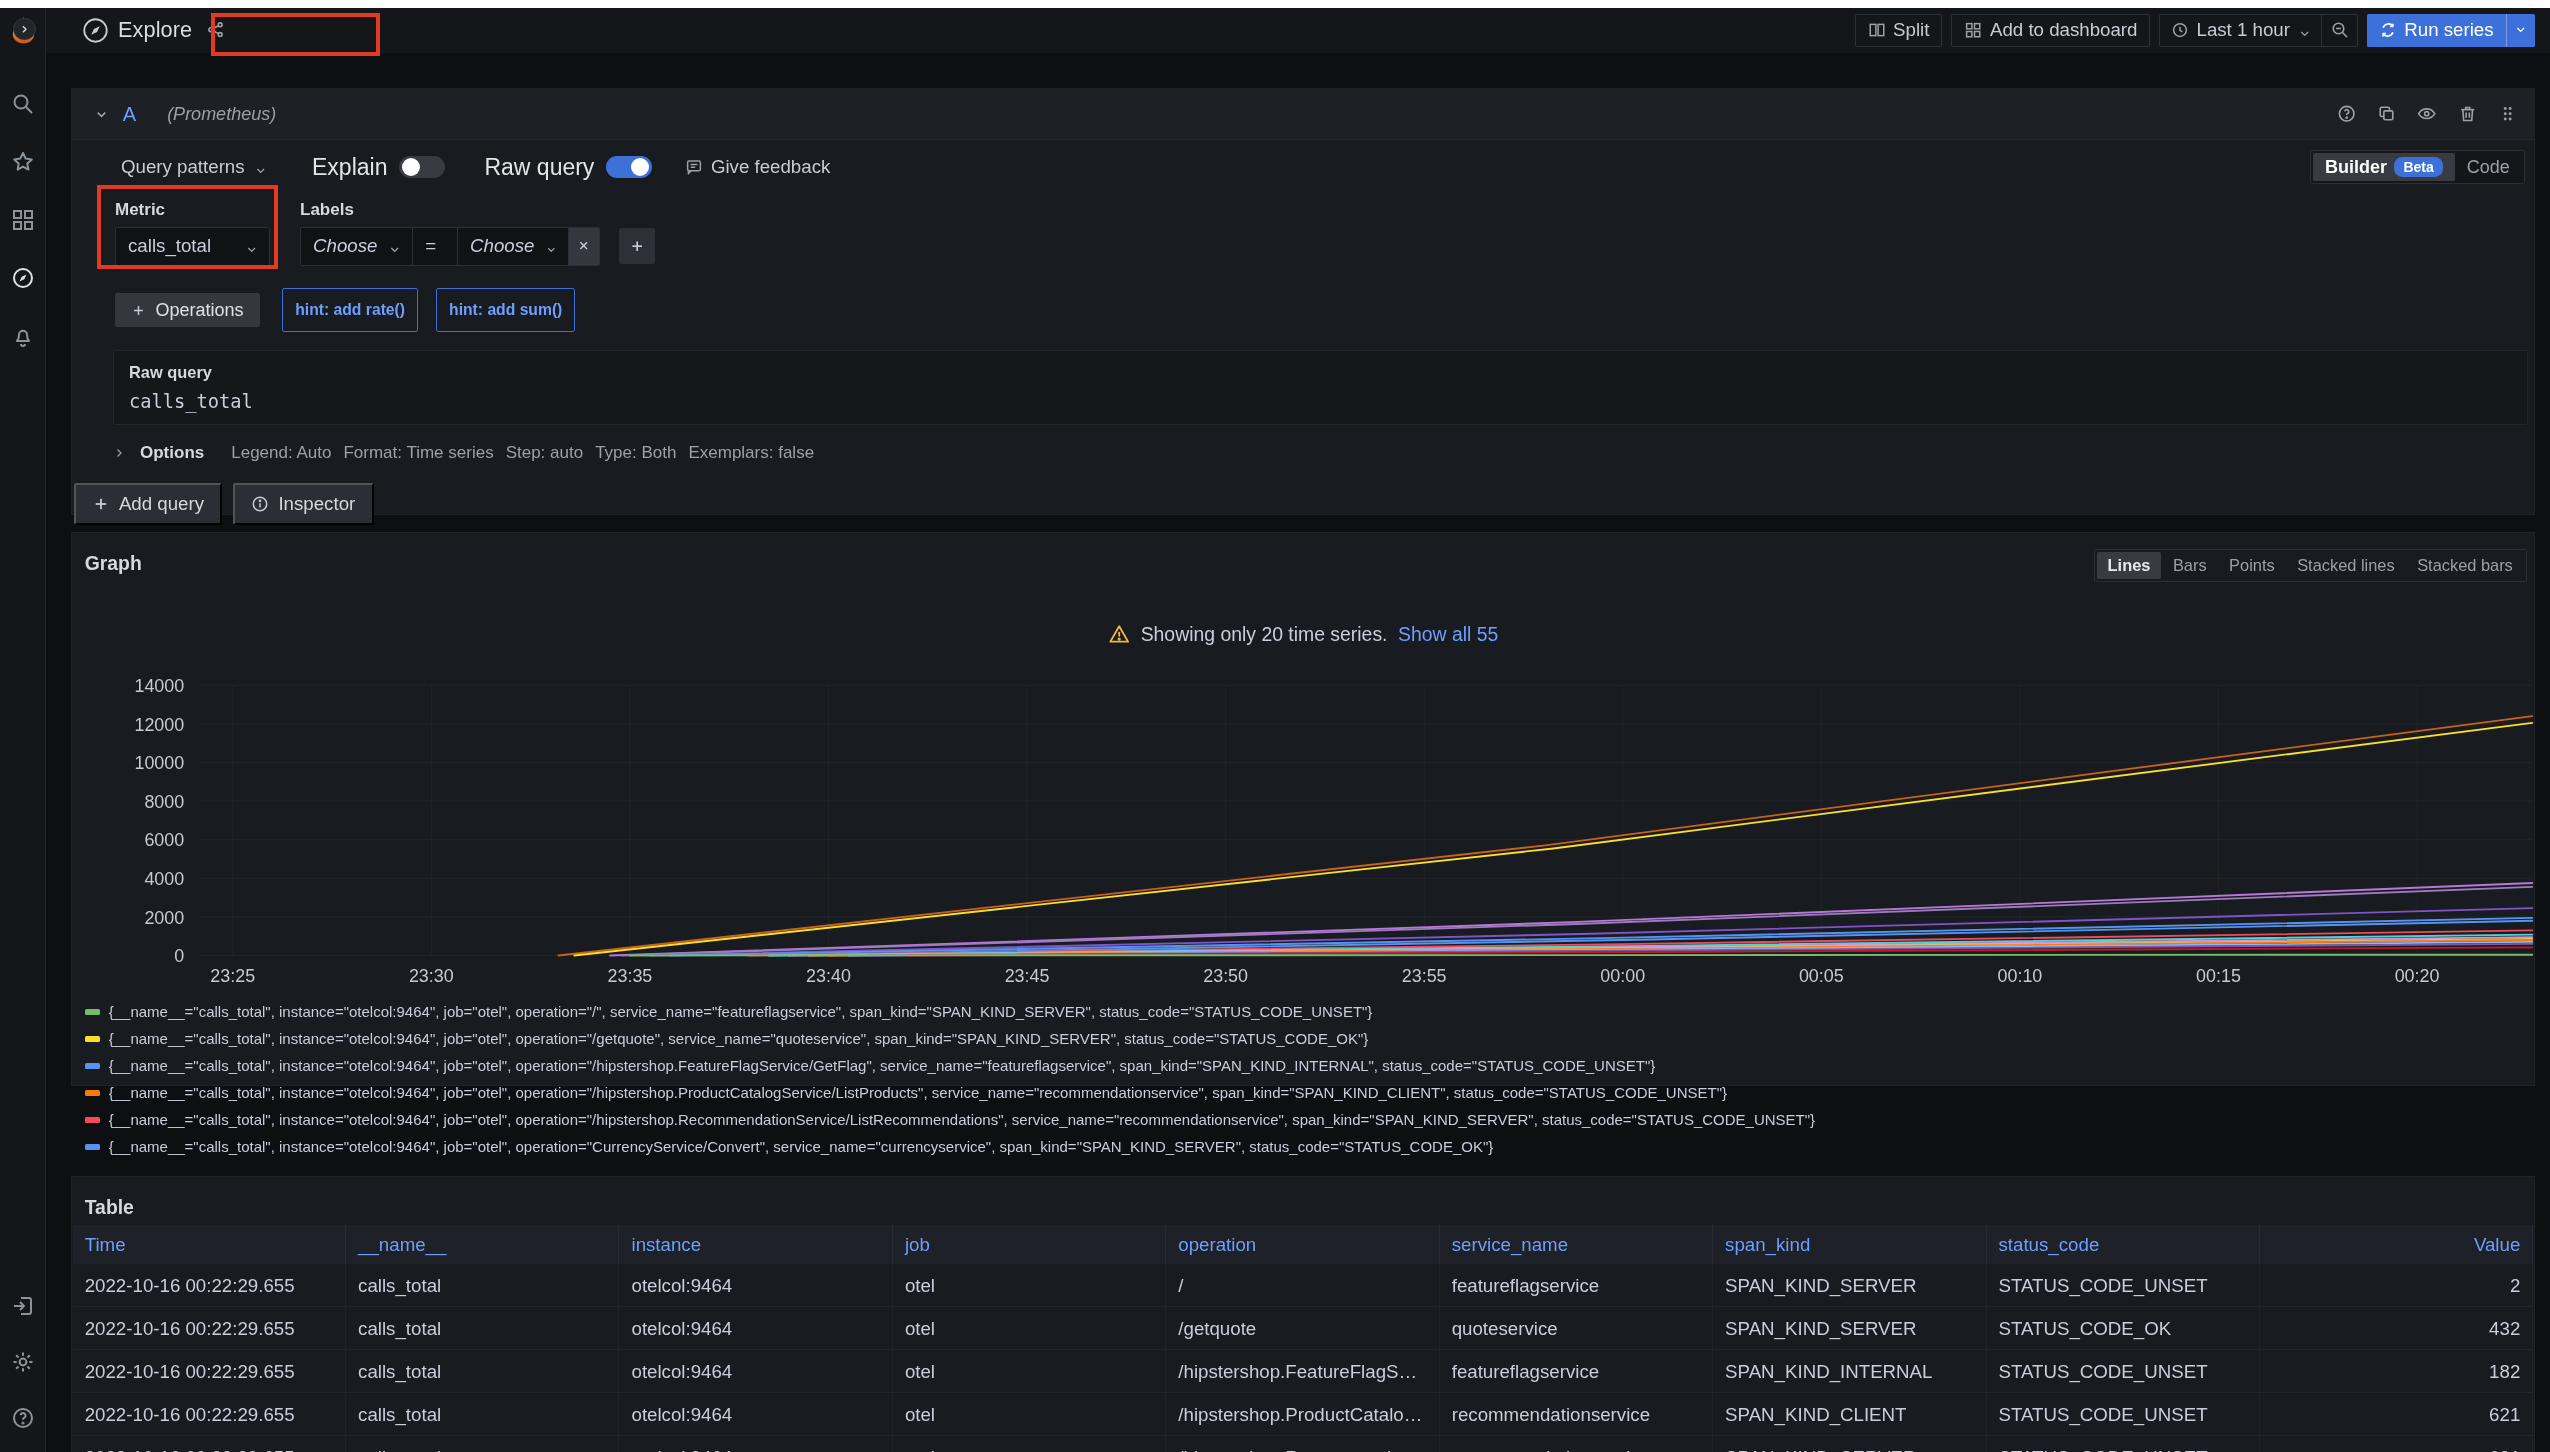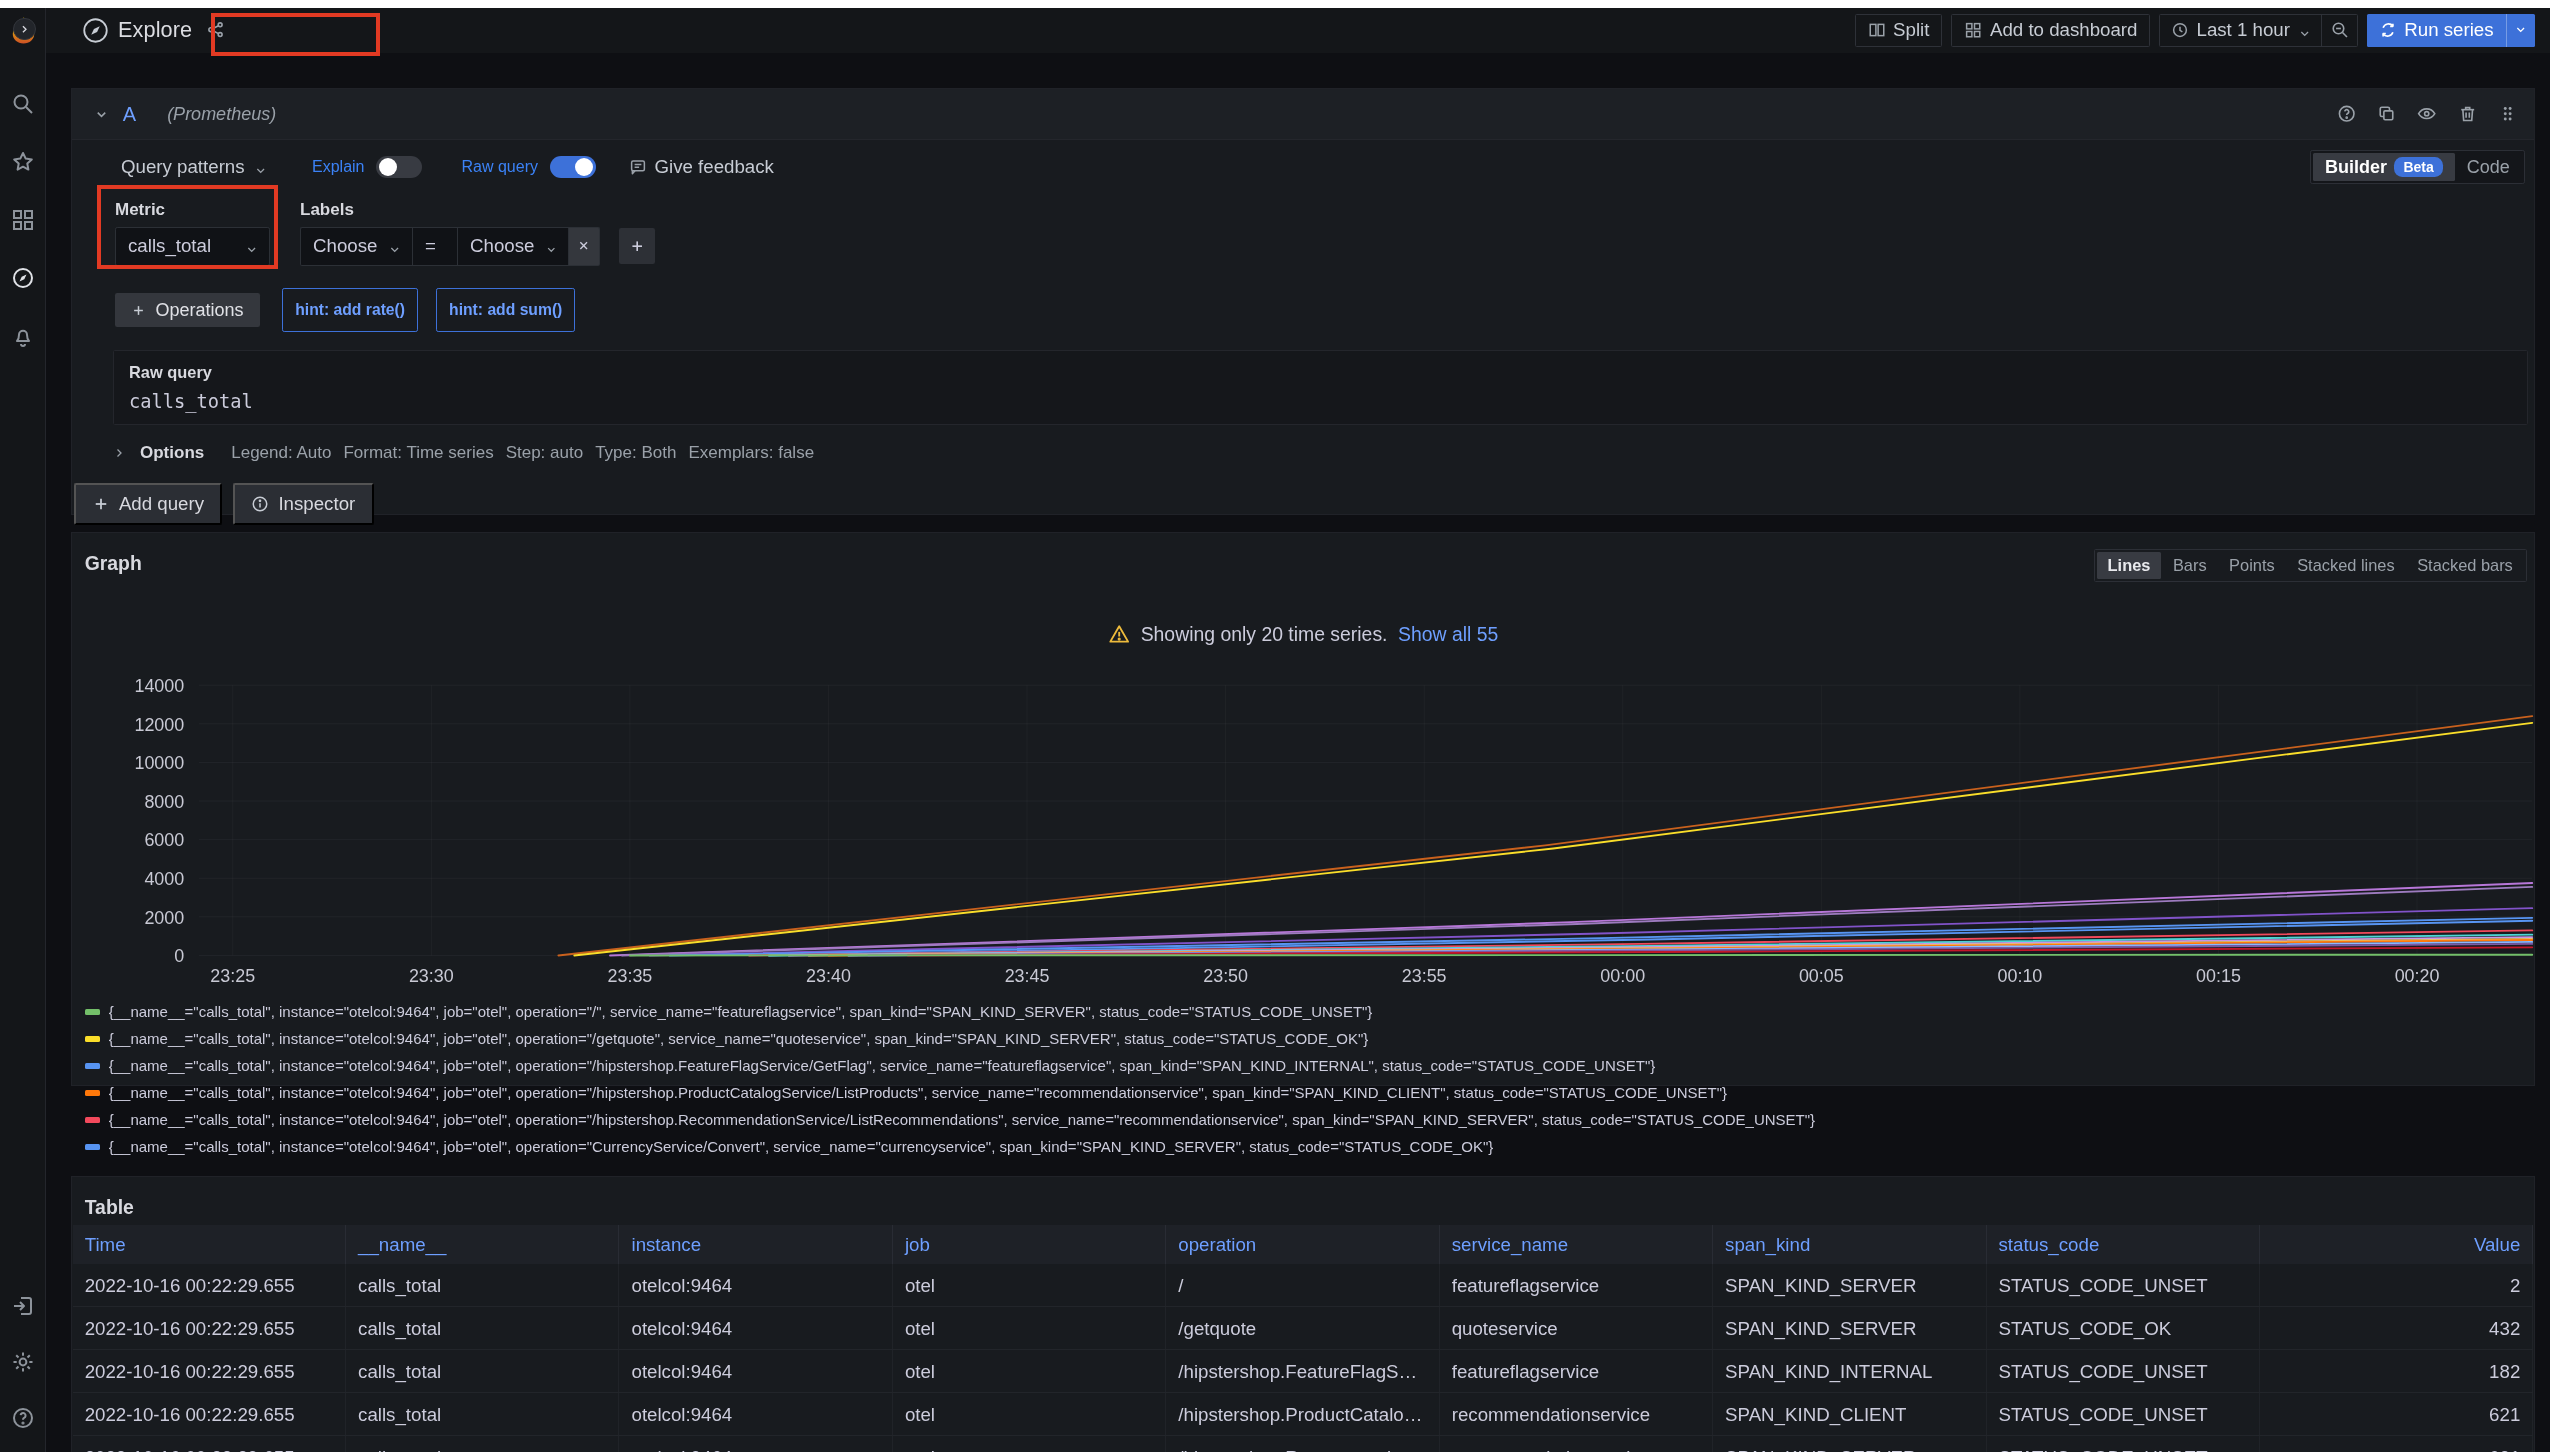--- a/index.html
+++ b/index.html
@@ -69,37 +69,37 @@
   .qe-header { height:51px; background:#1d2025; border-bottom:0.7px solid #24262c; display:flex; align-items:center; padding:0 16.4px 0 22.4px; }
   .qe-header .chev { margin-right:13.4px; cursor:pointer; }
   .ref-id { font-size:20px; font-weight:500; color:#6e9fff; cursor:pointer; }
   .ds-hint { font-size:18px; font-style:italic; color:#9aa1a9; margin-left:31px; }
   .qe-hicons { margin-left:auto; display:flex; align-items:center; gap:21px; }
   .qe-hicons .hic { width:19.4px; height:19.4px; color:#9aa1a9; cursor:pointer; }
   .qe-hicons .hic svg { width:100%; height:100%; }
 
   .qe-toolbar { height:42px; display:flex; align-items:center; padding:0 9px 0 49px; margin-top:6px; }
   .qp-btn { display:flex; align-items:center; gap:9px; font-size:18.7px; color:#c7ccd4; cursor:pointer; }
-  .tb-label { font-size:16px; color:#3b82f6; }
+  .tb-label { font-size:23px; color:#e5e5e5; }
   .toggle { width:46px; height:22.4px; border-radius:12px; background:#383b42; position:relative; margin-left:12px; cursor:pointer; }
   .toggle.on { background:#3d71d9; }
   .toggle .knob { position:absolute; top:2.2px; left:3px; width:18px; height:18px; border-radius:50%; background:#fff; }
   .toggle.on .knob { left:auto; right:3px; }
   .feedback { display:flex; align-items:center; gap:7.5px; font-size:18.7px; color:#c7ccd4; cursor:pointer; }
   .feedback .bicon { width:18px; height:18px; color:#9aa1a9; }
   .feedback .bicon svg { width:100%; height:100%; }
   .gap60 { width:45px; } .gap52 { width:39px; } .gap44 { width:33px; }
   .seg { margin-left:auto; display:flex; align-items:center; height:34px; border:0.7px solid #2c2f36; border-radius:2.2px; background:#14161a; padding:2.2px; }
   .seg-btn { height:28px; display:flex; align-items:center; gap:7.5px; padding:0 12px; font-size:18px; color:#9aa1a9; border-radius:1.5px; cursor:pointer; }
   .seg-btn.active { background:#383b42; color:#fff; font-weight:700; }
   .beta-badge { background:#3d71d9; color:#fff; font-size:14px; font-weight:700; padding:2.2px 9px; border-radius:8.2px; }
 
   .qe-fields { display:flex; align-items:flex-start; gap:30px; padding:12px 0 0 43px; }
   .field-label { font-size:17px; font-weight:700; color:#d8d9df; margin-bottom:6.7px; }
-  .controls-row { display:flex; align-items:center; }
+  .controls-row { display:flex; align-items:center;font-style:italic; }
   .gf-select { height:39px; background:#101216; border:0.7px solid #2c3036; border-radius:2.2px;
     display:flex; align-items:center; justify-content:space-between; gap:10.5px; padding:0 10.5px 0 12px;
     font-size:18.7px; color:#ccccdc; cursor:pointer; }
   .metric-select { width:155px; }
   .lbl-key { width:112px; border-radius:2.2px 0 0 2.2px; border-right:none; }
   .lbl-op { width:45px; border-radius:0; border-right:none; }
   .lbl-val { width:112px; border-radius:0; }
   .x-btn { width:31px; height:39px; background:#34373d; border:0.7px solid #2c3036; border-left:none;
     border-radius:0 2.2px 2.2px 0; display:flex; align-items:center; justify-content:center; color:#ccccdc; cursor:pointer; }
   .x-btn svg { width:13.4px; height:13.4px; }

